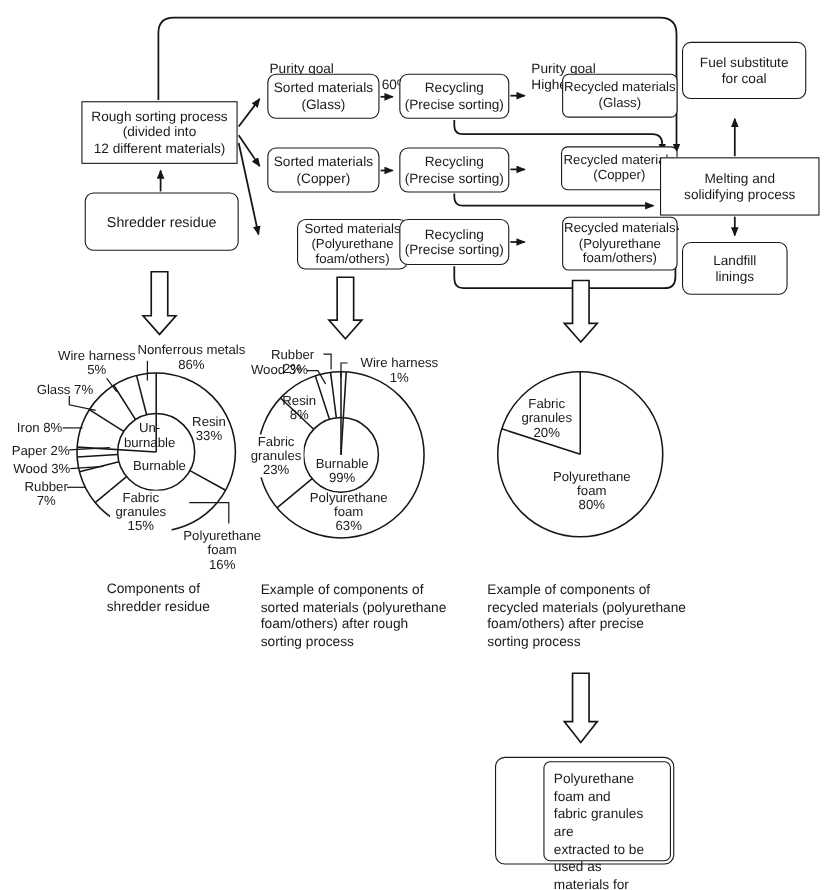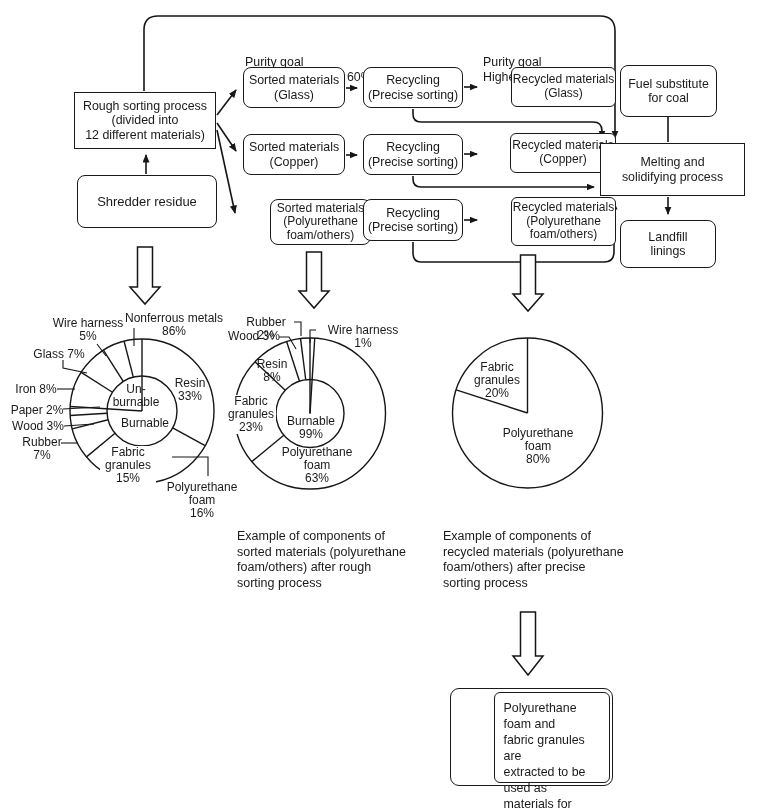--- a/index.html
+++ b/index.html
@@ -129,21 +129,21 @@
 (Precise sorting)</div>
 
   <div class="box rounded small" style="left:483px;top:67px;width:105px;height:40px;border-radius:6px;">Recycled materials
 (Glass)</div>
   <div class="box rounded small" style="left:482px;top:133px;width:106px;height:40px;border-radius:6px;">Recycled materials
 (Copper)</div>
   <div class="box rounded small" style="left:483px;top:197px;width:105px;height:49px;border-radius:6px;">Recycled materials
 (Polyurethane
 foam/others)</div>
 
-  <div class="box rounded" style="left:620px;top:65px;width:97px;height:52px;">Fuel substitute
+  <div class="box rounded" style="left:620px;top:38px;width:113px;height:52px;">Fuel substitute
 for coal</div>
   <div class="box" style="left:600px;top:143px;width:145px;height:53px;">Melting and
 solidifying process</div>
   <div class="box rounded" style="left:620px;top:220px;width:96px;height:48px;">Landfill
 linings</div>
 
   <div class="lbl" style="left:118px;top:312px;width:112px;">Nonferrous metals
 86%</div>
   <div class="lbl" style="left:50px;top:317px;width:76px;">Wire harness
 5%</div>
@@ -157,20 +157,22 @@
 33%</div>
   <div class="lbl onwhite" style="left:100px;top:446px;width:56px;">Fabric
 granules
 15%</div>
   <div class="lbl" style="left:165px;top:481px;width:74px;">Polyurethane
 foam
 16%</div>
   <div class="lbl" style="left:108px;top:383px;width:56px;">Un-
 burnable</div>
   <div class="lbl" style="left:117px;top:417px;width:56px;">Burnable</div>
+  <div class="cap" style="left:97px;top:528px;width:130px;">Components of
+shredder residue</div>
 
   <div class="lbl" style="left:238px;top:316px;width:56px;">Rubber 2%</div>
   <div class="lbl" style="left:228px;top:330px;width:52px;">Wood 3%</div>
   <div class="lbl" style="left:318px;top:324px;width:90px;">Wire harness 1%</div>
   <div class="lbl" style="left:250px;top:358px;width:44px;">Resin
 8%</div>
   <div class="lbl onwhite" style="left:226px;top:395px;width:50px;">Fabric
 granules
 23%</div>
   <div class="lbl" style="left:280px;top:446px;width:74px;">Polyurethane

